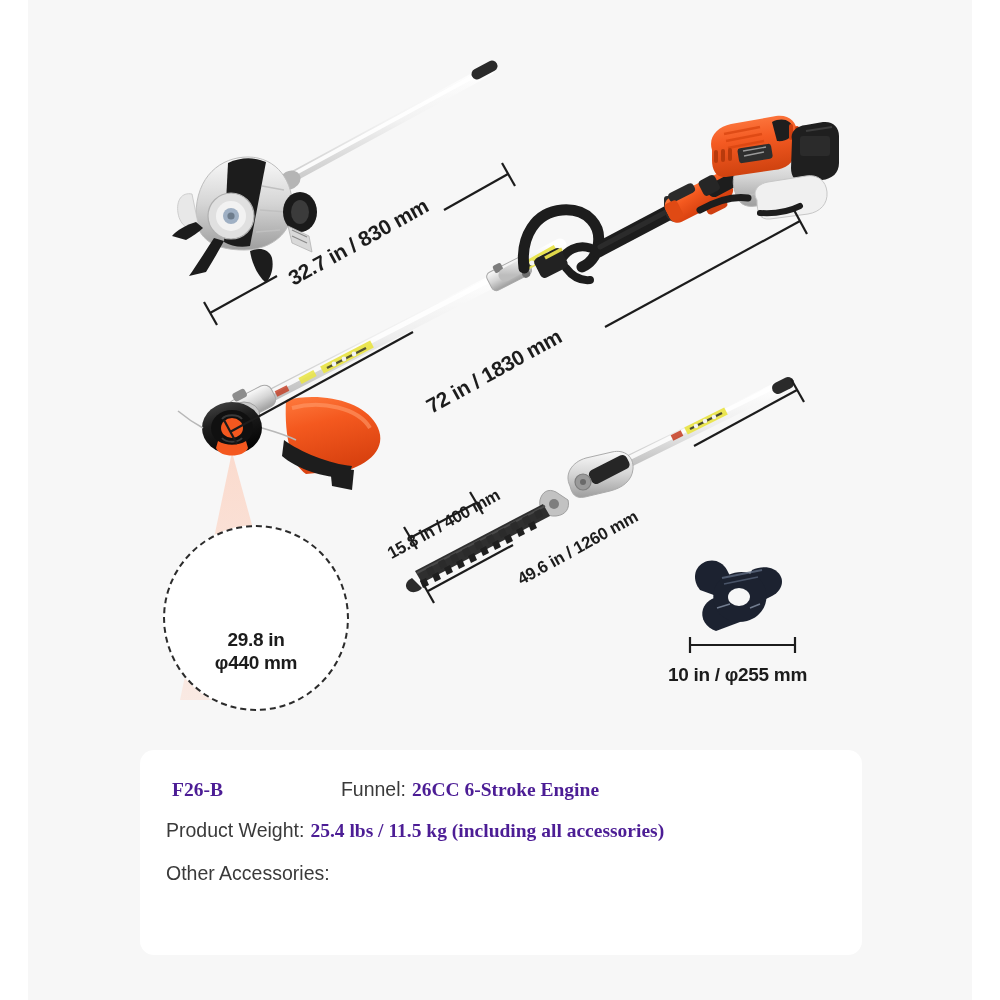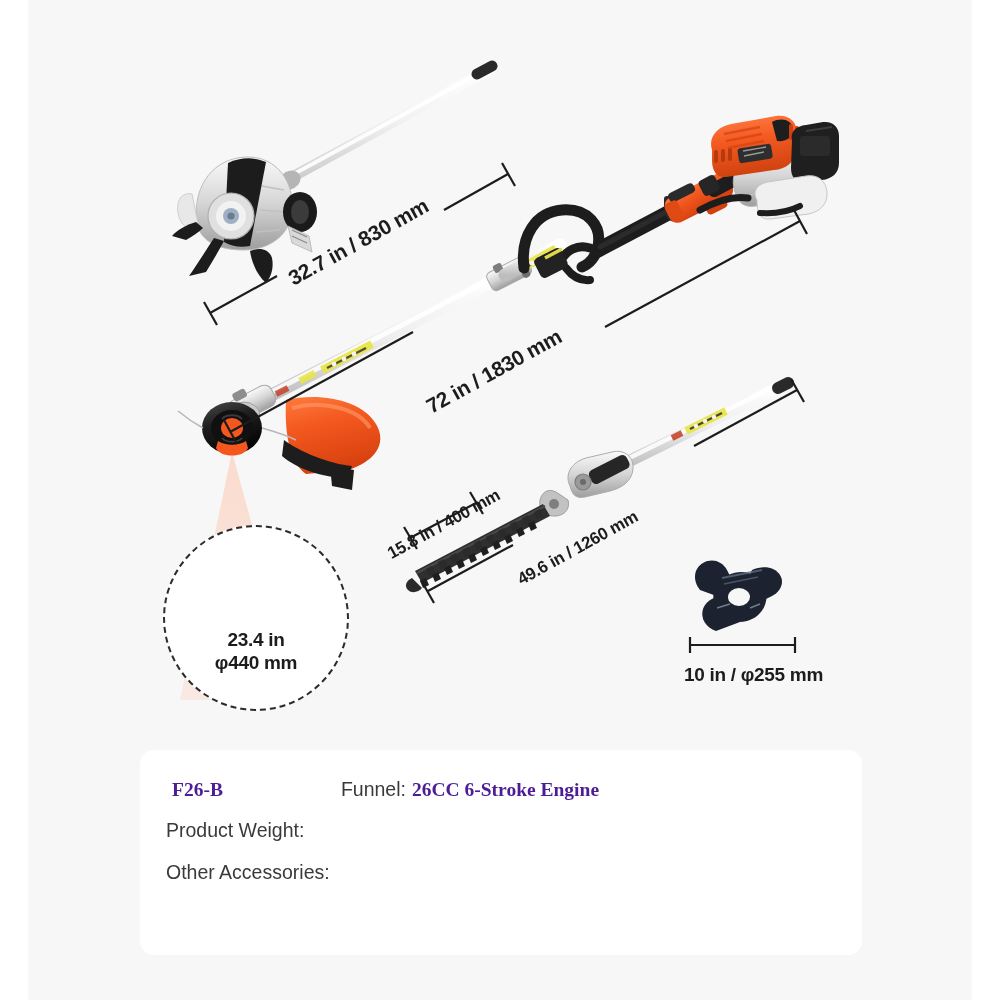--- a/index.html
+++ b/index.html
@@ -404,41 +404,42 @@
     </svg>
 
     <div class="dim" style="left:290px; top:268px; font-size:21px; transform: rotate(-29deg);">32.7 in / 830 mm</div>
 
     <div class="dim" style="left:428px; top:396px; font-size:21px; transform: rotate(-29deg);">72 in / 1830 mm</div>
 
     <div class="dim" style="left:389px; top:545px; font-size:17px; transform: rotate(-29deg);">15.8 in / 400 mm</div>
 
     <div class="dim" style="left:519px; top:571px; font-size:17px; transform: rotate(-29deg);">49.6 in / 1260 mm</div>
 
-    <div class="dim" style="left:684px; top:664px; font-size:19px;">10 in / φ255 mm</div>
+    <div class="dim" style="left:668px; top:664px; font-size:19px;">10 in / φ255 mm</div>
 
     <div class="callout-circle"></div>
     <div class="callout-dim">
-      <span>23.4 in</span><br>
+      <span>29.8 in</span><br>
       <span>φ440 mm</span>
     </div>
 
   </div>
 
   <div class="spec-card">
 
     <div class="spec-row row1">
       <span class="val">F26-B</span>
       <span class="gap"></span>
       <span class="lbl">Funnel:</span>
       <span class="val">26CC 6-Stroke Engine</span>
     </div>
 
     <div class="spec-row">
       <span class="lbl">Product Weight:</span>
+      <span class="val">25.4 lbs / 11.5 kg (including all accessories)</span>
     </div>
 
     <div class="accessories">
       <span class="lbl">Other Accessories:</span>
     </div>
 
   </div>
 
 </div>
 

